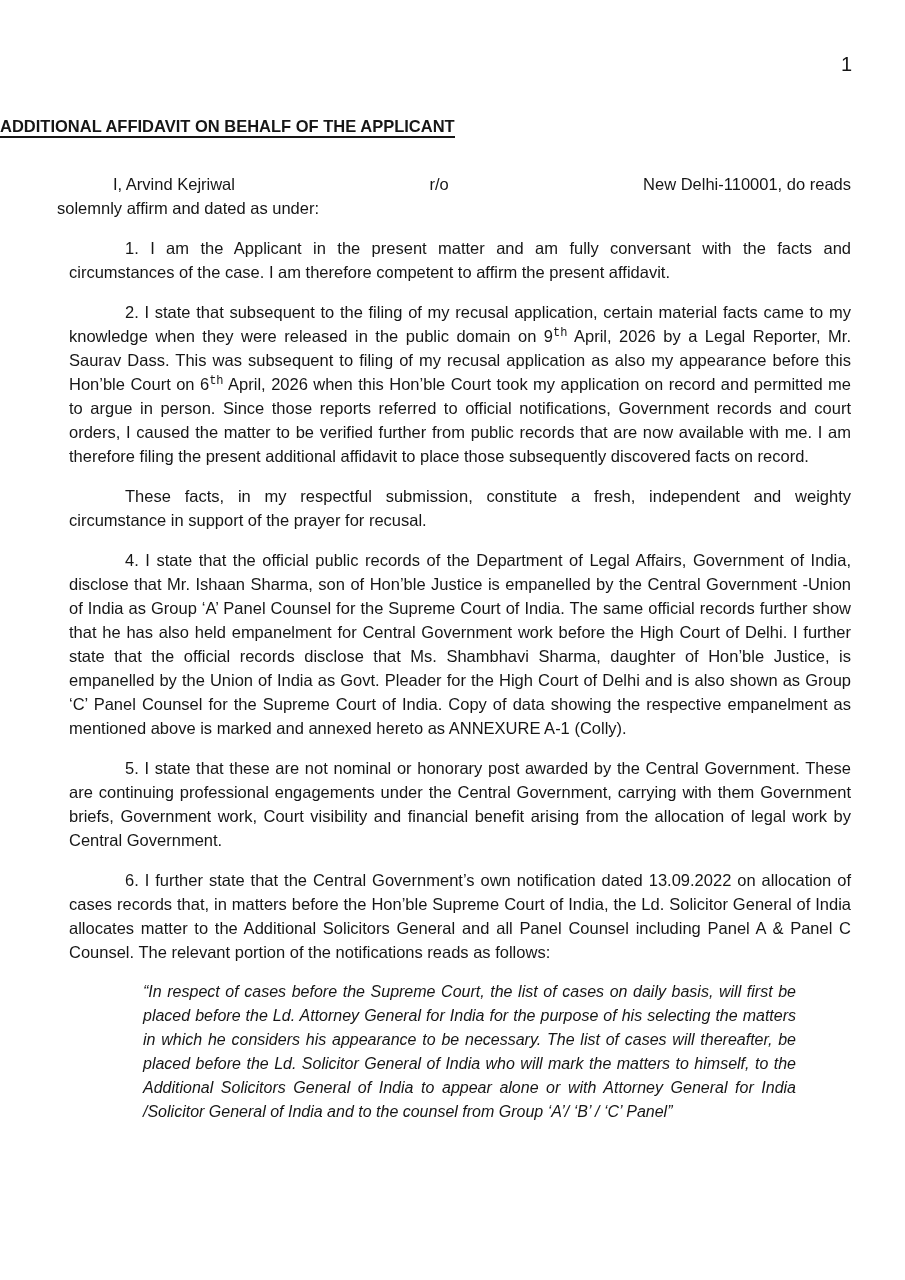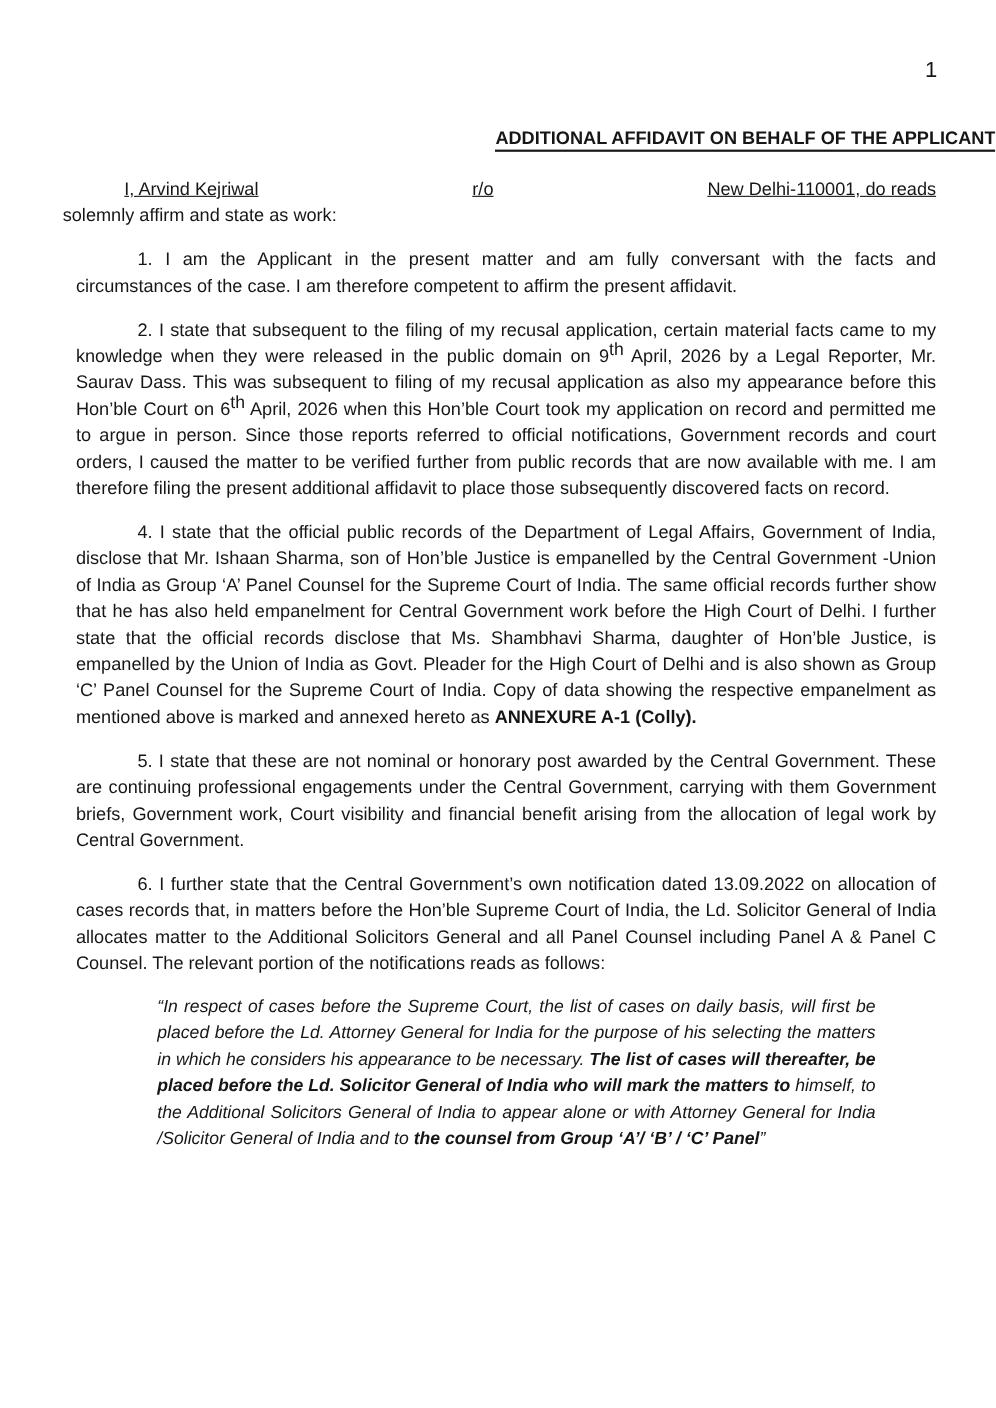--- a/index.html
+++ b/index.html
@@ -16,52 +16,52 @@
     box-sizing: border-box;
   }
   .page-number {
     text-align: right;
     padding: 52px 53px 0 0;
     font-size: 20px;
     line-height: 24px;
   }
   .doc-title {
     margin: 38px 0 0 0;
-    text-align: right;
+    text-align: left;
     font-size: 16.5px;
     font-weight: bold;
     line-height: 24px;
   }
   .doc-title .underline {
     border-bottom: 2px solid #161616;
     padding-bottom: 1px;
   }
   .content { margin: 0 54px 0 57px; }
   .intro-line {
     display: flex;
     justify-content: space-between;
-    margin-top: 22px;
-    text-decoration: underline;
+    margin-top: 34px;
   }
   .intro-line .indent-lead { margin-left: 56px; }
   p.para {
     margin: 0 0 16px 12px;
     text-align: justify;
     text-indent: 56px;
   }
   p.plain {
     margin: 0 0 16px 0;
     text-align: left;
     text-indent: 0;
   }
-  .bold { font-weight: bold; }
+  .bold { font-weight: normal; }
   sup.ord {
-    font-size: 16px;
+    font-size: 12px;
     vertical-align: super;
     line-height: 0;
+    font-family: Liberation Mono, monospace;
   }
   .quote {
     margin: 0 55px 0 86px;
     font-size: 16px;
     font-style: italic;
     text-align: justify;
     text-indent: 0;
   }
   .emphasis-note {
     margin: 2px 36px 0 0;
@@ -80,26 +80,27 @@
   <h1 class="doc-title"><span class="underline">ADDITIONAL AFFIDAVIT ON BEHALF OF THE APPLICANT</span></h1>
 
   <div class="content">
 
     <div class="intro-line">
         <span class="indent-lead">I, Arvind Kejriwal</span>
         <span>r/o</span>
         <span>New Delhi-110001, do reads</span>
       </div>
 
-    <p class="plain">solemnly affirm and state as work:</p>
+    <p class="plain">solemnly affirm and dated as under:</p>
 
     <p class="para">1. I am the Applicant in the present matter and am fully conversant with the facts and circumstances of the case. I am therefore competent to affirm the present affidavit.</p>
 
     <p class="para"><span>2. I state that subsequent to the filing of my recusal application, certain material facts came to my knowledge when they were released in the public domain on 9</span><sup class="ord">th</sup><span> April, 2026 by a Legal Reporter, Mr. Saurav Dass. This was subsequent to filing of my recusal application as also my appearance before this Hon’ble Court on 6</span><sup class="ord">th</sup><span> April, 2026 when this Hon’ble Court took my application on record and permitted me to argue in person. Since those reports referred to official notifications, Government records and court orders, I caused the matter to be verified further from public records that are now available with me. I am therefore filing the present additional affidavit to place those subsequently discovered facts on record.</span></p>
 
+    <p class="para">These facts, in my respectful submission, constitute a fresh, independent and weighty circumstance in support of the prayer for recusal.</p>
 
     <p class="para"><span>4. I state that the official public records of the Department of Legal Affairs, Government of India, disclose that Mr. Ishaan Sharma, son of Hon’ble Justice is empanelled by the Central Government -Union of India as Group ‘A’ Panel Counsel for the Supreme Court of India. The same official records further show that he has also held empanelment for Central Government work before the High Court of Delhi. I further state that the official records disclose that Ms. Shambhavi Sharma, daughter of Hon’ble Justice, is empanelled by the Union of India as Govt. Pleader for the High Court of Delhi and is also shown as Group ‘C’ Panel Counsel for the Supreme Court of India. Copy of data showing the respective empanelment as mentioned above is marked and annexed hereto as </span><span class="bold">ANNEXURE A-1 (Colly).</span></p>
 
     <p class="para">5. I state that these are not nominal or honorary post awarded by the Central Government. These are continuing professional engagements under the Central Government, carrying with them Government briefs, Government work, Court visibility and financial benefit arising from the allocation of legal work by Central Government.</p>
 
     <p class="para">6. I further state that the Central Government’s own notification dated 13.09.2022 on allocation of cases records that, in matters before the Hon’ble Supreme Court of India, the Ld. Solicitor General of India allocates matter to the Additional Solicitors General and all Panel Counsel including Panel A &amp; Panel C Counsel. The relevant portion of the notifications reads as follows:</p>
 
     <p class="quote"><span>“In respect of cases before the Supreme Court, the list of cases on daily basis, will first be placed before the Ld. Attorney General for India for the purpose of his selecting the matters in which he considers his appearance to be necessary. </span><span class="bold">The list of cases will thereafter, be placed before the Ld. Solicitor General of India who will mark the matters to</span><span> himself, to the Additional Solicitors General of India to appear alone or with Attorney General for India /Solicitor General of India and to </span><span class="bold">the counsel from Group ‘A’/ ‘B’ / ‘C’ Panel</span><span>”</span></p>
 
 

